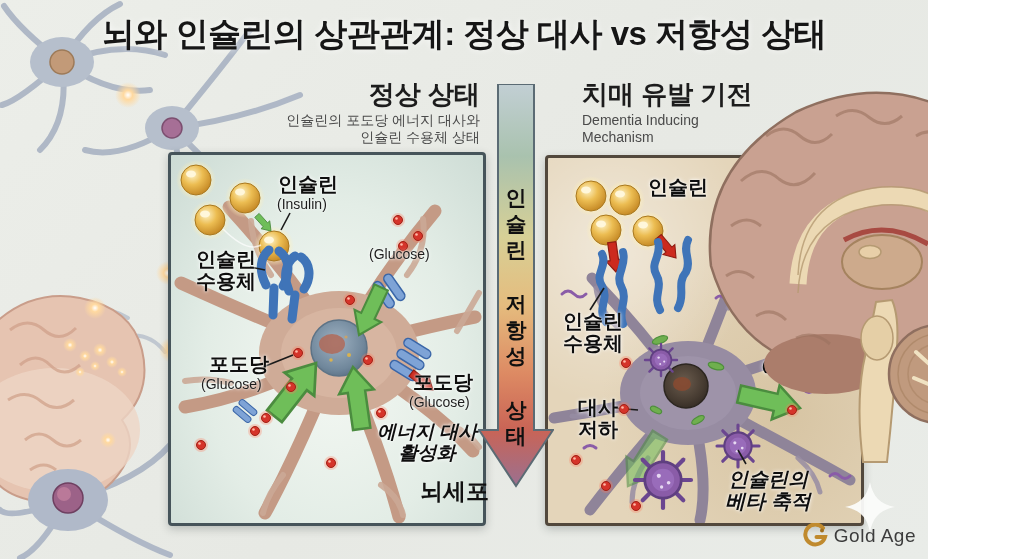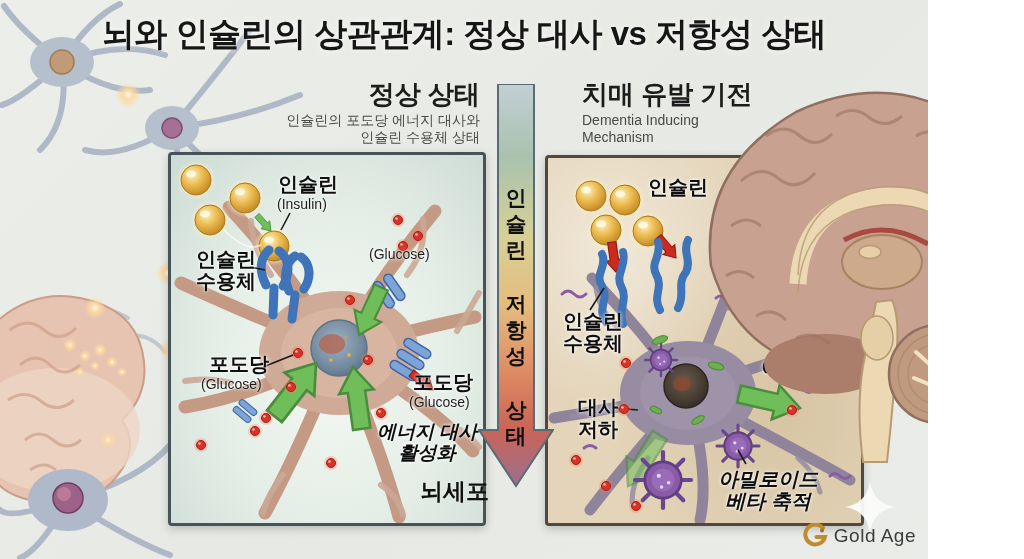--- a/index.html
+++ b/index.html
@@ -381,21 +381,21 @@
     <div class="lbl" style="left:15px;top:152px;">
       <div>인슐린</div>
       <div>수용체</div>
     </div>
     <div class="lbl" style="left:30px;top:238px;">
       <div>대사</div>
       <div>저하</div>
     </div>
     <div class="lbl" style="left:214px;top:198px;">에지 대사</div>
     <div class="lbl center" style="left:160px;top:310px;width:120px;">
-      <div>아밀로이드</div>
+      <div>인슐린의</div>
       <div>베타 축적</div>
     </div>
   </div>
 
   <svg class="abs brain-sag" width="338" height="400" viewBox="0 0 338 400">
 
     <path d="M25,190 Q14,92 110,36 Q200,-6 282,44 Q332,80 333,160 Q335,226 296,270 Q262,306 214,300 L120,290 Q48,268 25,190 Z" fill="#c9a191" stroke="#8f6f5f" stroke-width="2.5"></path>
 
     <ellipse cx="140" cy="288" rx="62" ry="30" fill="#ab7d6b"></ellipse>
 

